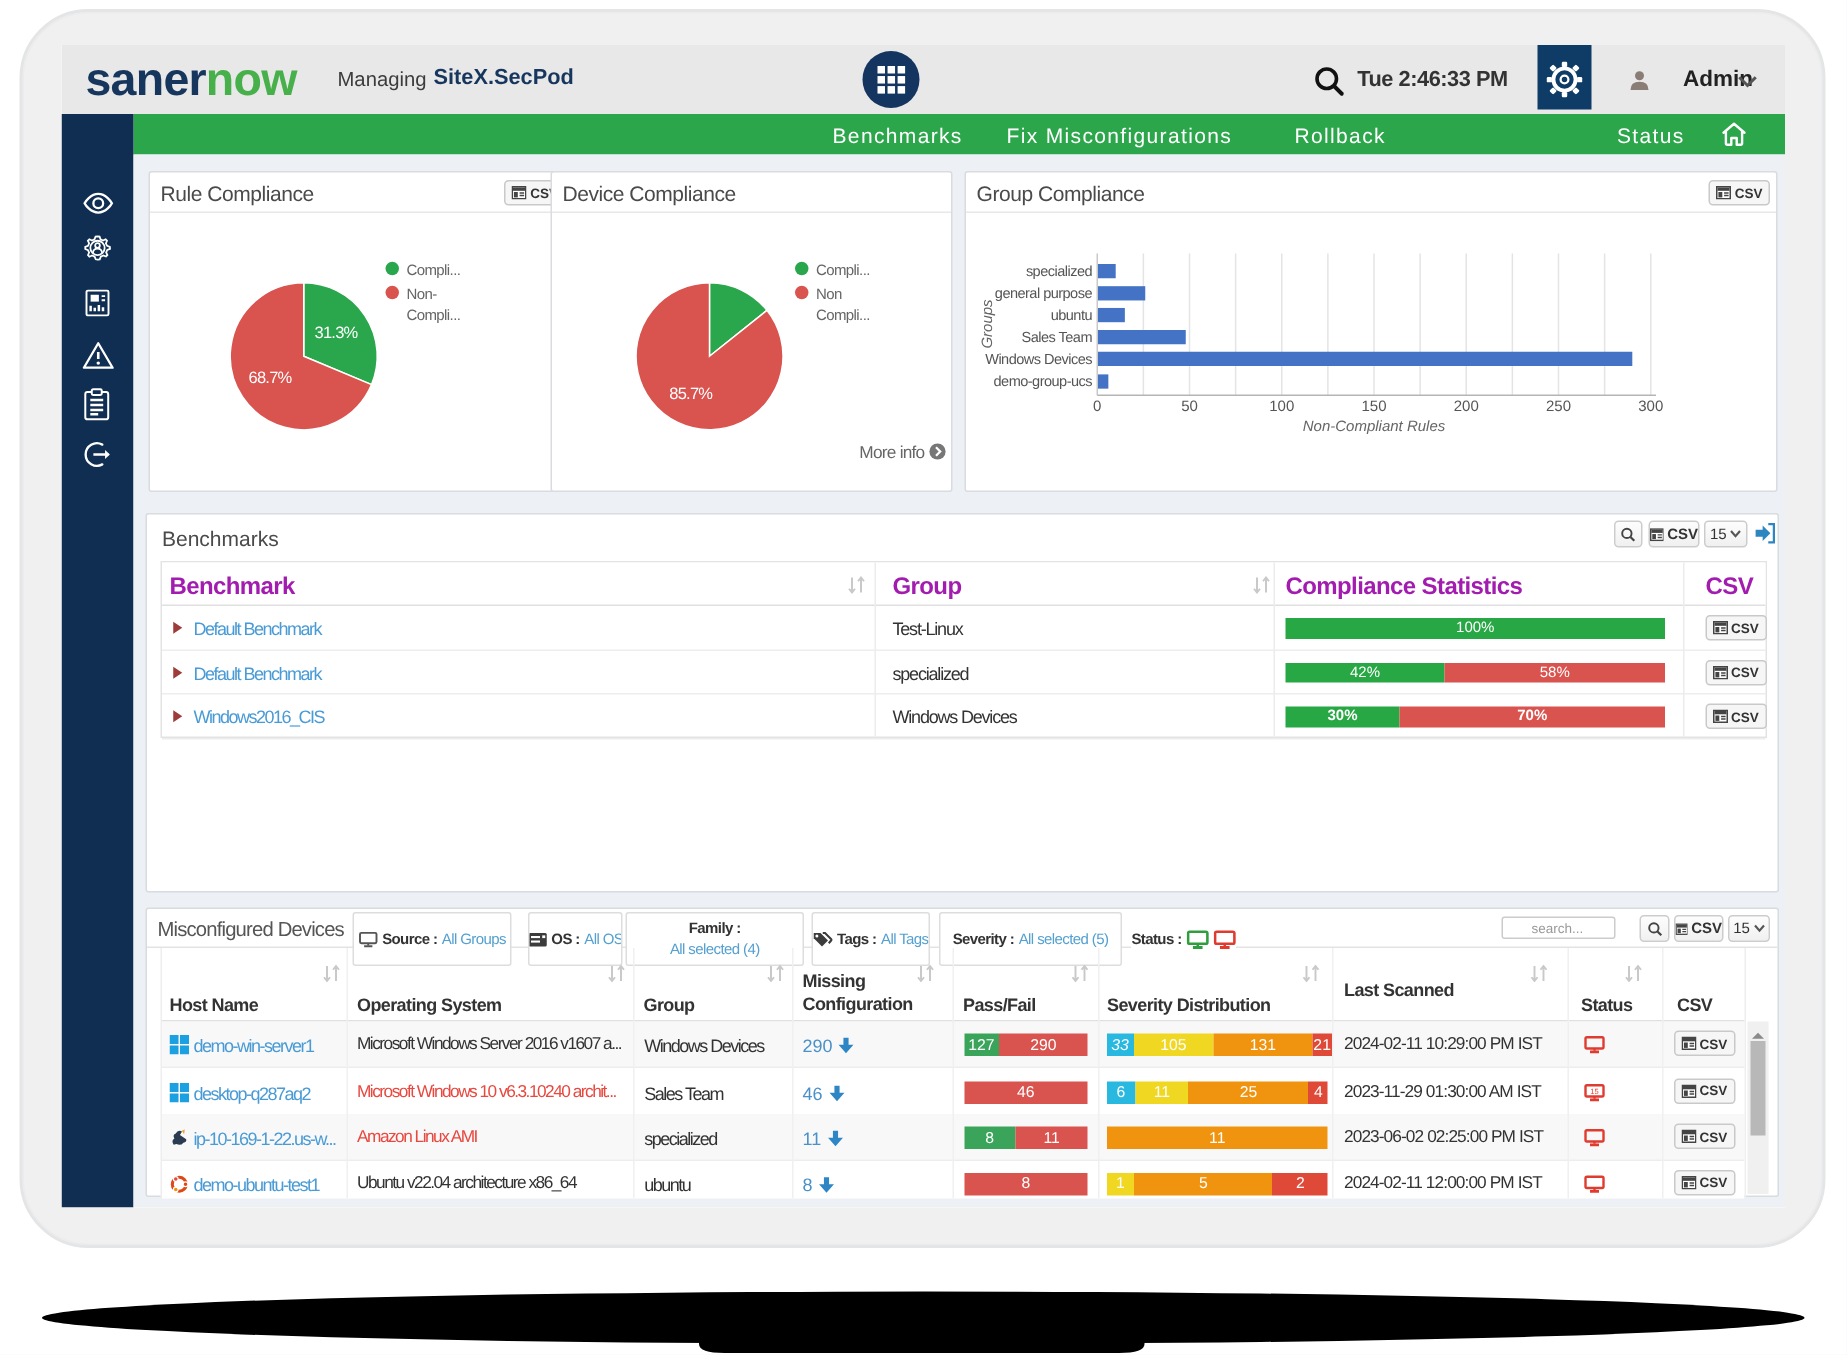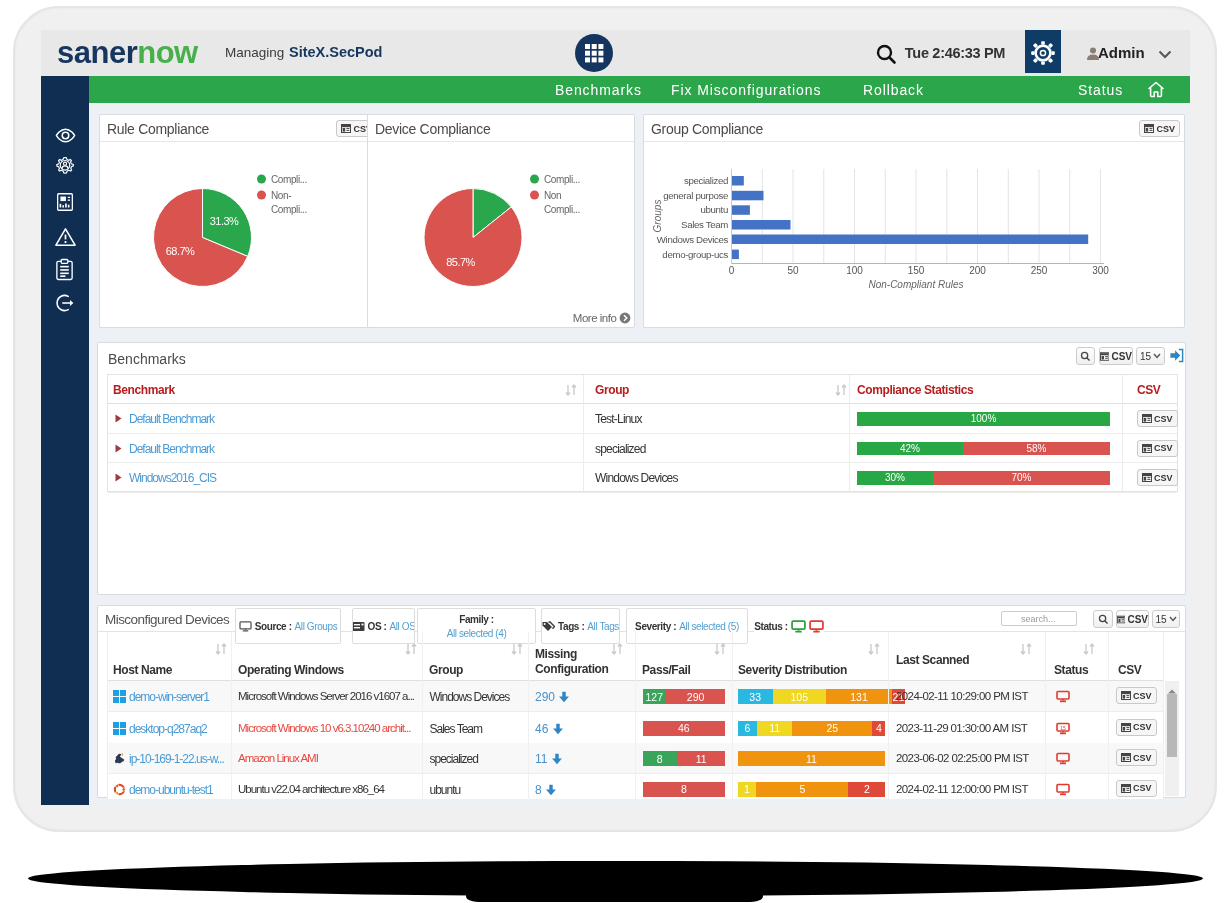--- a/index.html
+++ b/index.html
@@ -11,40 +11,40 @@
 #nav { position:absolute; left:0; top:0; width:1149px; height:46px; background:#e8e8e8; }
 #logo { position:absolute; left:16px; top:5px; font-size:31px; font-weight:bold; letter-spacing:-0.5px; color:#17365d; }
 #logo span { color:#47b04b; }
 #managing { position:absolute; left:184px; top:15px; font-size:13.5px; color:#3c3c3c; }
 #sitex { position:absolute; left:248px; top:14px; font-size:14.5px; font-weight:bold; color:#17365d; }
 #gridbtn { position:absolute; left:534px; top:4px; width:38px; height:38px; border-radius:50%; background:#14355f; }
 #navsearch { position:absolute; left:834px; top:13px; }
 #navtime { position:absolute; left:858px; top:15px; width:112px; text-align:center; font-size:14.5px; font-weight:bold; color:#333; letter-spacing:-0.3px; }
 #gearbtn { position:absolute; left:984px; top:0; width:36px; height:43px; background:#0e3c66; }
 #usericon { position:absolute; left:1044px; top:16px; }
-#adminname { position:absolute; left:1057px; top:14px; font-size:15px; font-weight:bold; color:#222; }
+#adminname { position:absolute; left:1081px; top:14px; font-size:15px; font-weight:bold; color:#222; }
 #chev { position:absolute; left:1117px; top:20px; }
 
 #greenbar { position:absolute; left:48px; top:46px; width:1101px; height:27px; background:#2ca64a; }
 .gitem { position:absolute; top:6px; color:#fff; font-size:14px; letter-spacing:0.9px; white-space:nowrap; }
 
 #side { position:absolute; left:0; top:46px; width:48px; height:729px; background:#102e51; }
 .sicon { position:absolute; left:13px; }
 
 #content { position:absolute; left:48px; top:73px; width:1101px; height:702px; background:#edf0f4; }
 .card { position:absolute; background:#fff; border:1px solid #d8dbdf; border-radius:2px; }
 .cardhead { position:absolute; left:0; top:0; right:0; height:27px; border-bottom:1px solid #e8e8e8; }
 .ctitle { position:absolute; left:7px; top:6px; font-size:14px; letter-spacing:-0.3px; color:#4a4a4a; }
 .csvbtn { position:absolute; height:17px; border:1px solid #c9c9c9; border-radius:3px; background:#f6f6f6; font-size:9px; font-weight:bold; color:#333; display:flex; align-items:center; padding:0 4px; gap:2px; }
 
 .panel { position:absolute; background:#fff; border:1px solid #d8dbdf; border-radius:2px; }
 .tbtn { position:absolute; height:18px; border:1px solid #ccc; border-radius:3px; background:linear-gradient(#fdfdfd,#f0f0f0); font-size:10px; color:#333; display:flex; align-items:center; justify-content:center; }
 .btable { background:#fff; }
 .brow { position:absolute; left:0; width:100%; height:29.5px; border-bottom:1px solid #ededed; }
-.bhead { font-size:12px; font-weight:bold; letter-spacing:-0.4px; color:#b91c1c; border-bottom:1px solid #e0e0e0; background:#fff; }
+.bhead { font-size:16px; font-weight:bold; letter-spacing:-0.4px; color:#a21caf; border-bottom:1px solid #e0e0e0; background:#fff; }
 .sorti { position:absolute; }
 .tri { position:absolute; top:10px; }
 .blink { position:absolute; top:8px; font-size:12px; letter-spacing:-1px; color:#4a9bd5; }
 .bgroup { position:absolute; top:8px; font-size:12px; letter-spacing:-0.8px; color:#333; }
 .cbar { position:absolute; top:8px; height:13.5px; display:flex; }
 .cbar span { height:13.5px; display:flex; align-items:center; justify-content:center; font-size:10px; color:#fff; }
 .cgreen { background:#28a745; }
 .cred { background:#d9534f; }
 .rowcsv { left:1029px; top:6px; }
 .vline { position:absolute; top:0; bottom:0; width:1px; background:#ececec; }
@@ -223,21 +223,21 @@
           <path d="M105,122.5 L105,73.5 A49,49 0 0 1 143.3,91.9 Z" fill="#2aa74c" stroke="#fff" stroke-width="1"></path>
           <path d="M105,122.5 L143.3,91.9 A49,49 0 1 1 105,73.5 Z" fill="#d9534f" stroke="#fff" stroke-width="1"></path>
           <text x="92.5" y="151" font-size="11" fill="#fff" text-anchor="middle" letter-spacing="-0.5">85.7%</text>
           <circle cx="166.5" cy="64" r="4.5" fill="#2aa74c"></circle>
           <text x="176" y="68" font-size="10" fill="#666" letter-spacing="-0.4">Compli...</text>
           <circle cx="166.5" cy="80" r="4.5" fill="#d9534f"></circle>
           <text x="176" y="84" font-size="10" fill="#666" letter-spacing="-0.4">Non</text>
           <text x="176" y="98" font-size="10" fill="#666" letter-spacing="-0.4">Compli...</text>
         </g>
       </svg>
-      <div style="position:absolute; right:3px; bottom:3px; font-size:11.5px; letter-spacing:-0.5px; color:#666;">More info <svg width="12" height="12" viewBox="0 0 12 12" style="vertical-align:-2px">
+      <div style="position:absolute; right:3px; bottom:19px; font-size:11.5px; letter-spacing:-0.5px; color:#666;">More info <svg width="12" height="12" viewBox="0 0 12 12" style="vertical-align:-2px">
             <circle cx="6" cy="6" r="5.4" fill="#777"></circle>
             <path d="M5 3.2 L7.8 6 L5 8.8" fill="none" stroke="#fff" stroke-width="1.5"></path>
           </svg></div>
     </div>
 
     <div class="card" style="left:554px; top:11px; width:542px; height:214px;">
       <div class="cardhead">
           <div class="ctitle">Group Compliance</div>
         <div class="csvbtn" style="right:4px; top:5px;"><svg width="10" height="9" viewBox="0 0 10 9">
               <rect x="0.5" y="0.5" width="9" height="8" fill="#fff" stroke="#444"></rect>
@@ -367,21 +367,21 @@
                 <line x1="5.4" y1="4.6" x2="8.4" y2="4.6" stroke="#444"></line>
                 <line x1="5.4" y1="6.4" x2="8.4" y2="6.4" stroke="#444"></line>
               </svg>CSV</div>
         </div>
         <div class="brow" style="top:88px;">
           <svg class="tri" style="left:7px;" width="7" height="9" viewBox="0 0 7 9">
               <path d="M0.5 0.5 L6.5 4.5 L0.5 8.5 Z" fill="#9e3b3b"></path>
             </svg>
           <div class="blink" style="left:21px;">Windows2016_CIS</div>
           <div class="bgroup" style="left:487px;">Windows Devices</div>
-          <div class="cbar" style="left:749px;">
+          <div class="cbar" style="left:749px;font-weight:bold;">
               <span class="cgreen" style="width:76px;">30%</span>
               <span class="cred" style="width:177px;">70%</span>
             </div>
           <div class="csvbtn rowcsv"><svg width="10" height="9" viewBox="0 0 10 9">
                 <rect x="0.5" y="0.5" width="9" height="8" fill="#fff" stroke="#444"></rect>
                 <rect x="1" y="1" width="8" height="2.2" fill="#444"></rect>
                 <rect x="1.6" y="4" width="2.6" height="3.6" fill="#444"></rect>
                 <line x1="5.4" y1="4.6" x2="8.4" y2="4.6" stroke="#444"></line>
                 <line x1="5.4" y1="6.4" x2="8.4" y2="6.4" stroke="#444"></line>
               </svg>CSV</div>
@@ -457,21 +457,21 @@
             <rect x="1.6" y="4" width="2.6" height="3.6" fill="#444"></rect>
             <line x1="5.4" y1="4.6" x2="8.4" y2="4.6" stroke="#444"></line>
             <line x1="5.4" y1="6.4" x2="8.4" y2="6.4" stroke="#444"></line>
           </svg>CSV</div>
       <div class="tbtn" style="left:1054px; top:4px; width:28px;">15 <svg width="8" height="6" viewBox="0 0 8 6" style="margin-left:2px">
             <path d="M1 1 L4 4.5 L7 1" fill="none" stroke="#555" stroke-width="1.4"></path>
           </svg></div>
       <div id="mtable">
         <div class="mhead">
           <div class="hcell" style="left:5px; top:31px;">Host Name</div>
-          <div class="hcell" style="left:130px; top:31px;">Operating Windows</div>
+          <div class="hcell" style="left:130px; top:31px;">Operating System</div>
           <div class="hcell" style="left:321px; top:31px;">Group</div>
           <div class="hcell" style="left:427px; top:15px;">Missing<br>Configuration</div>
           <div class="hcell" style="left:534px; top:31px;">Pass/Fail</div>
           <div class="hcell" style="left:630px; top:31px;text-align:right;">Severity Distribution</div>
           <div class="hcell" style="left:788px; top:21px;">Last Scanned</div>
           <div class="hcell" style="left:946px; top:31px;">Status</div>
           <div class="hcell" style="left:1010px; top:31px;">CSV</div>
           <svg class="sorti" style="left:107px; top:11px;" width="13" height="12" viewBox="0 0 13 12">
               <path d="M3 1 V11 M1 8.5 L3 11 L5 8.5" fill="none" stroke="#c9c9c9" stroke-width="1.3"></path>
               <path d="M9 11 V1 M7 3.5 L9 1 L11 3.5" fill="none" stroke="#c9c9c9" stroke-width="1.3"></path>
@@ -518,21 +518,21 @@
           <div class="mos">Microsoft Windows Server 2016 v1607 a...</div>
           <div class="mgroup">Windows Devices</div>
           <div class="mmiss">290 <svg class="darr" width="12" height="12" viewBox="0 0 14 13">
                 <path d="M5 0.5 H9 V6 H12.8 L7 12.5 L1.2 6 H5 Z" fill="#2e86c5"></path>
               </svg></div>
           <div class="pfbar">
               <span style="width:23.5px; background:#3aa45a;">127</span>
               <span style="width:59.2px; background:#d9534f;">290</span>
             </div>
           <div class="sevbar">
-              <span style="width:35px; background:#29b8e0;">33</span>
+              <span style="width:18px; background:#29b8e0;font-style:italic;">33</span>
               <span style="width:53.1px; background:#f0d722;">105</span>
               <span style="width:66.4px; background:#f0930f;">131</span>
               <span style="width:12.5px; background:#df4a38;">21</span>
             </div>
           <div class="mlast">2024-02-11 10:29:00 PM IST</div>
           <svg class="stat" width="14" height="13" viewBox="0 0 14 12">
               <rect x="1" y="1" width="12" height="7.5" rx="1" fill="none" stroke="#e03b2f" stroke-width="1.6"></rect>
               <line x1="7" y1="8.5" x2="7" y2="10" stroke="#e03b2f" stroke-width="1.6"></line>
               <line x1="4" y1="10.8" x2="10" y2="10.8" stroke="#e03b2f" stroke-width="1.8"></line>
             </svg>

